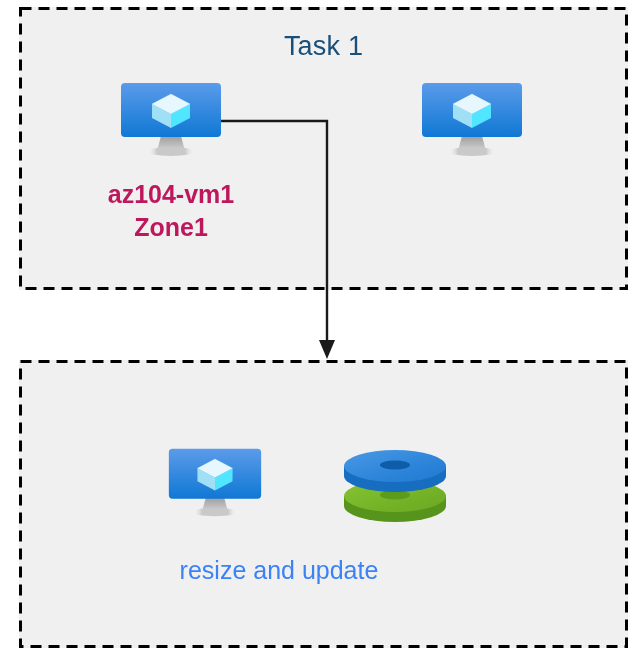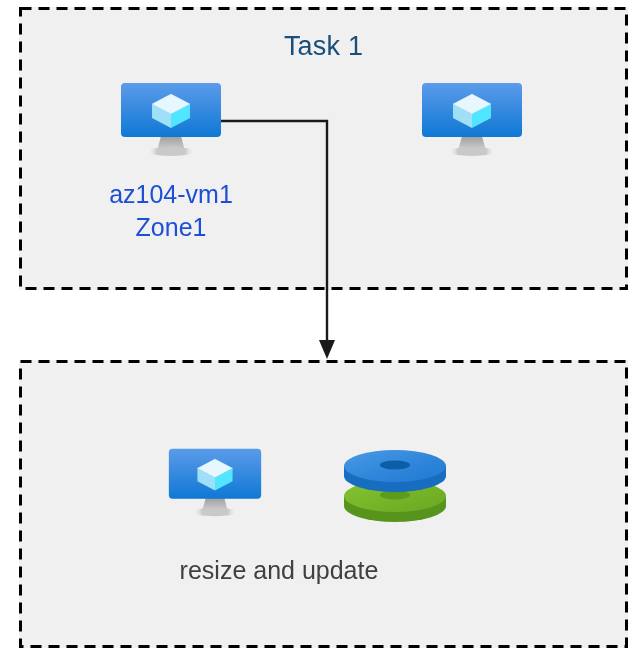--- a/index.html
+++ b/index.html
@@ -72,35 +72,36 @@
   .vm-icon svg { display: block; width: 100%; height: 100%; }
 
   #vm1-icon { left: 110px; top: 81px; }
   #vm2-icon { left: 411px; top: 81px; }
   #vm3-icon { left: 158px; top: 447px; width: 96px; height: 72px; }
 
   
   .node-label {
     position: absolute;
     text-align: center;
-    color: #1d4ed8;
+    color: #be185d;
     font-size: 25px;
     line-height: 33px;
     white-space: pre-line;
+    font-weight: bold;
   }
   #vm1-label { left: 42px; top: 178px; width: 240px; }
   #vm2-label { left: 343px; top: 178px; width: 240px; }
 
   #task2-caption {
     position: absolute;
     left: 60px;
     top: 554px;
     width: 420px;
     text-align: center;
-    color: #404040;
+    color: #3b82f6;
     font-size: 25px;
     line-height: 32px;
     white-space: nowrap;
   }
 
   
   #disk-icon {
     position: absolute;
     left: 333px;
     top: 443px;

